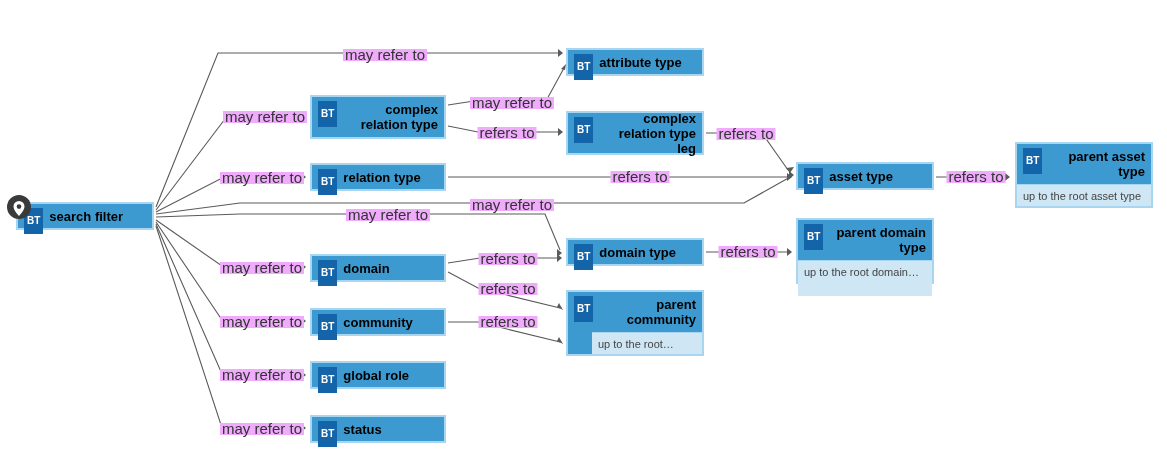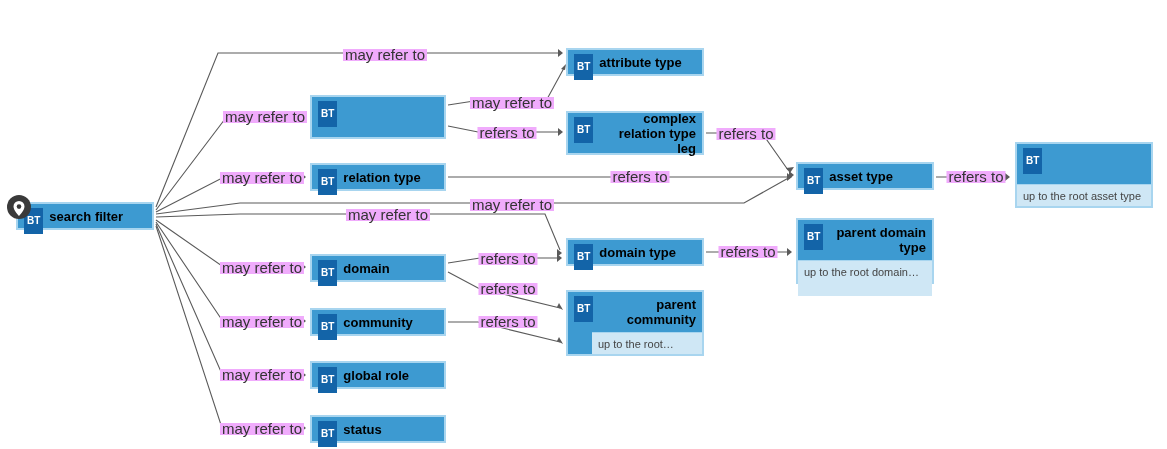--- a/index.html
+++ b/index.html
@@ -162,20 +162,21 @@
       </div>
       <div class="node" style="left: 566px; top: 48px; width: 138px; height: 28px;">
         <div class="node-head" style="height: 24px;">
           <span class="bt-badge">BT</span>
           <span class="node-label">attribute type</span>
         </div>
       </div>
       <div class="node" style="left: 310px; top: 95px; width: 136px; height: 44px;">
         <div class="node-head" style="height: 40px;">
           <span class="bt-badge">BT</span>
+          <span class="node-label">complex relation type</span>
         </div>
       </div>
       <div class="node" style="left: 566px; top: 111px; width: 138px; height: 44px;">
         <div class="node-head" style="height: 40px;">
           <span class="bt-badge">BT</span>
           <span class="node-label">complex relation type leg</span>
         </div>
       </div>
       <div class="node" style="left: 310px; top: 163px; width: 136px; height: 28px;">
         <div class="node-head" style="height: 24px;">
@@ -185,20 +186,21 @@
       </div>
       <div class="node" style="left: 796px; top: 162px; width: 138px; height: 28px;">
         <div class="node-head" style="height: 24px;">
           <span class="bt-badge">BT</span>
           <span class="node-label">asset type</span>
         </div>
       </div>
       <div class="node" style="left: 1015px; top: 142px; width: 138px; height: 66px;">
         <div class="node-head" style="height: 40px;">
           <span class="bt-badge">BT</span>
+          <span class="node-label">parent asset type</span>
         </div>
         <div class="node-foot" style="height: 22px;">up to the root asset type</div>
       </div>
       <div class="node" style="left: 566px; top: 238px; width: 138px; height: 28px;">
         <div class="node-head" style="height: 24px;">
           <span class="bt-badge">BT</span>
           <span class="node-label">domain type</span>
         </div>
       </div>
       <div class="node" style="left: 796px; top: 218px; width: 138px; height: 66px;">

